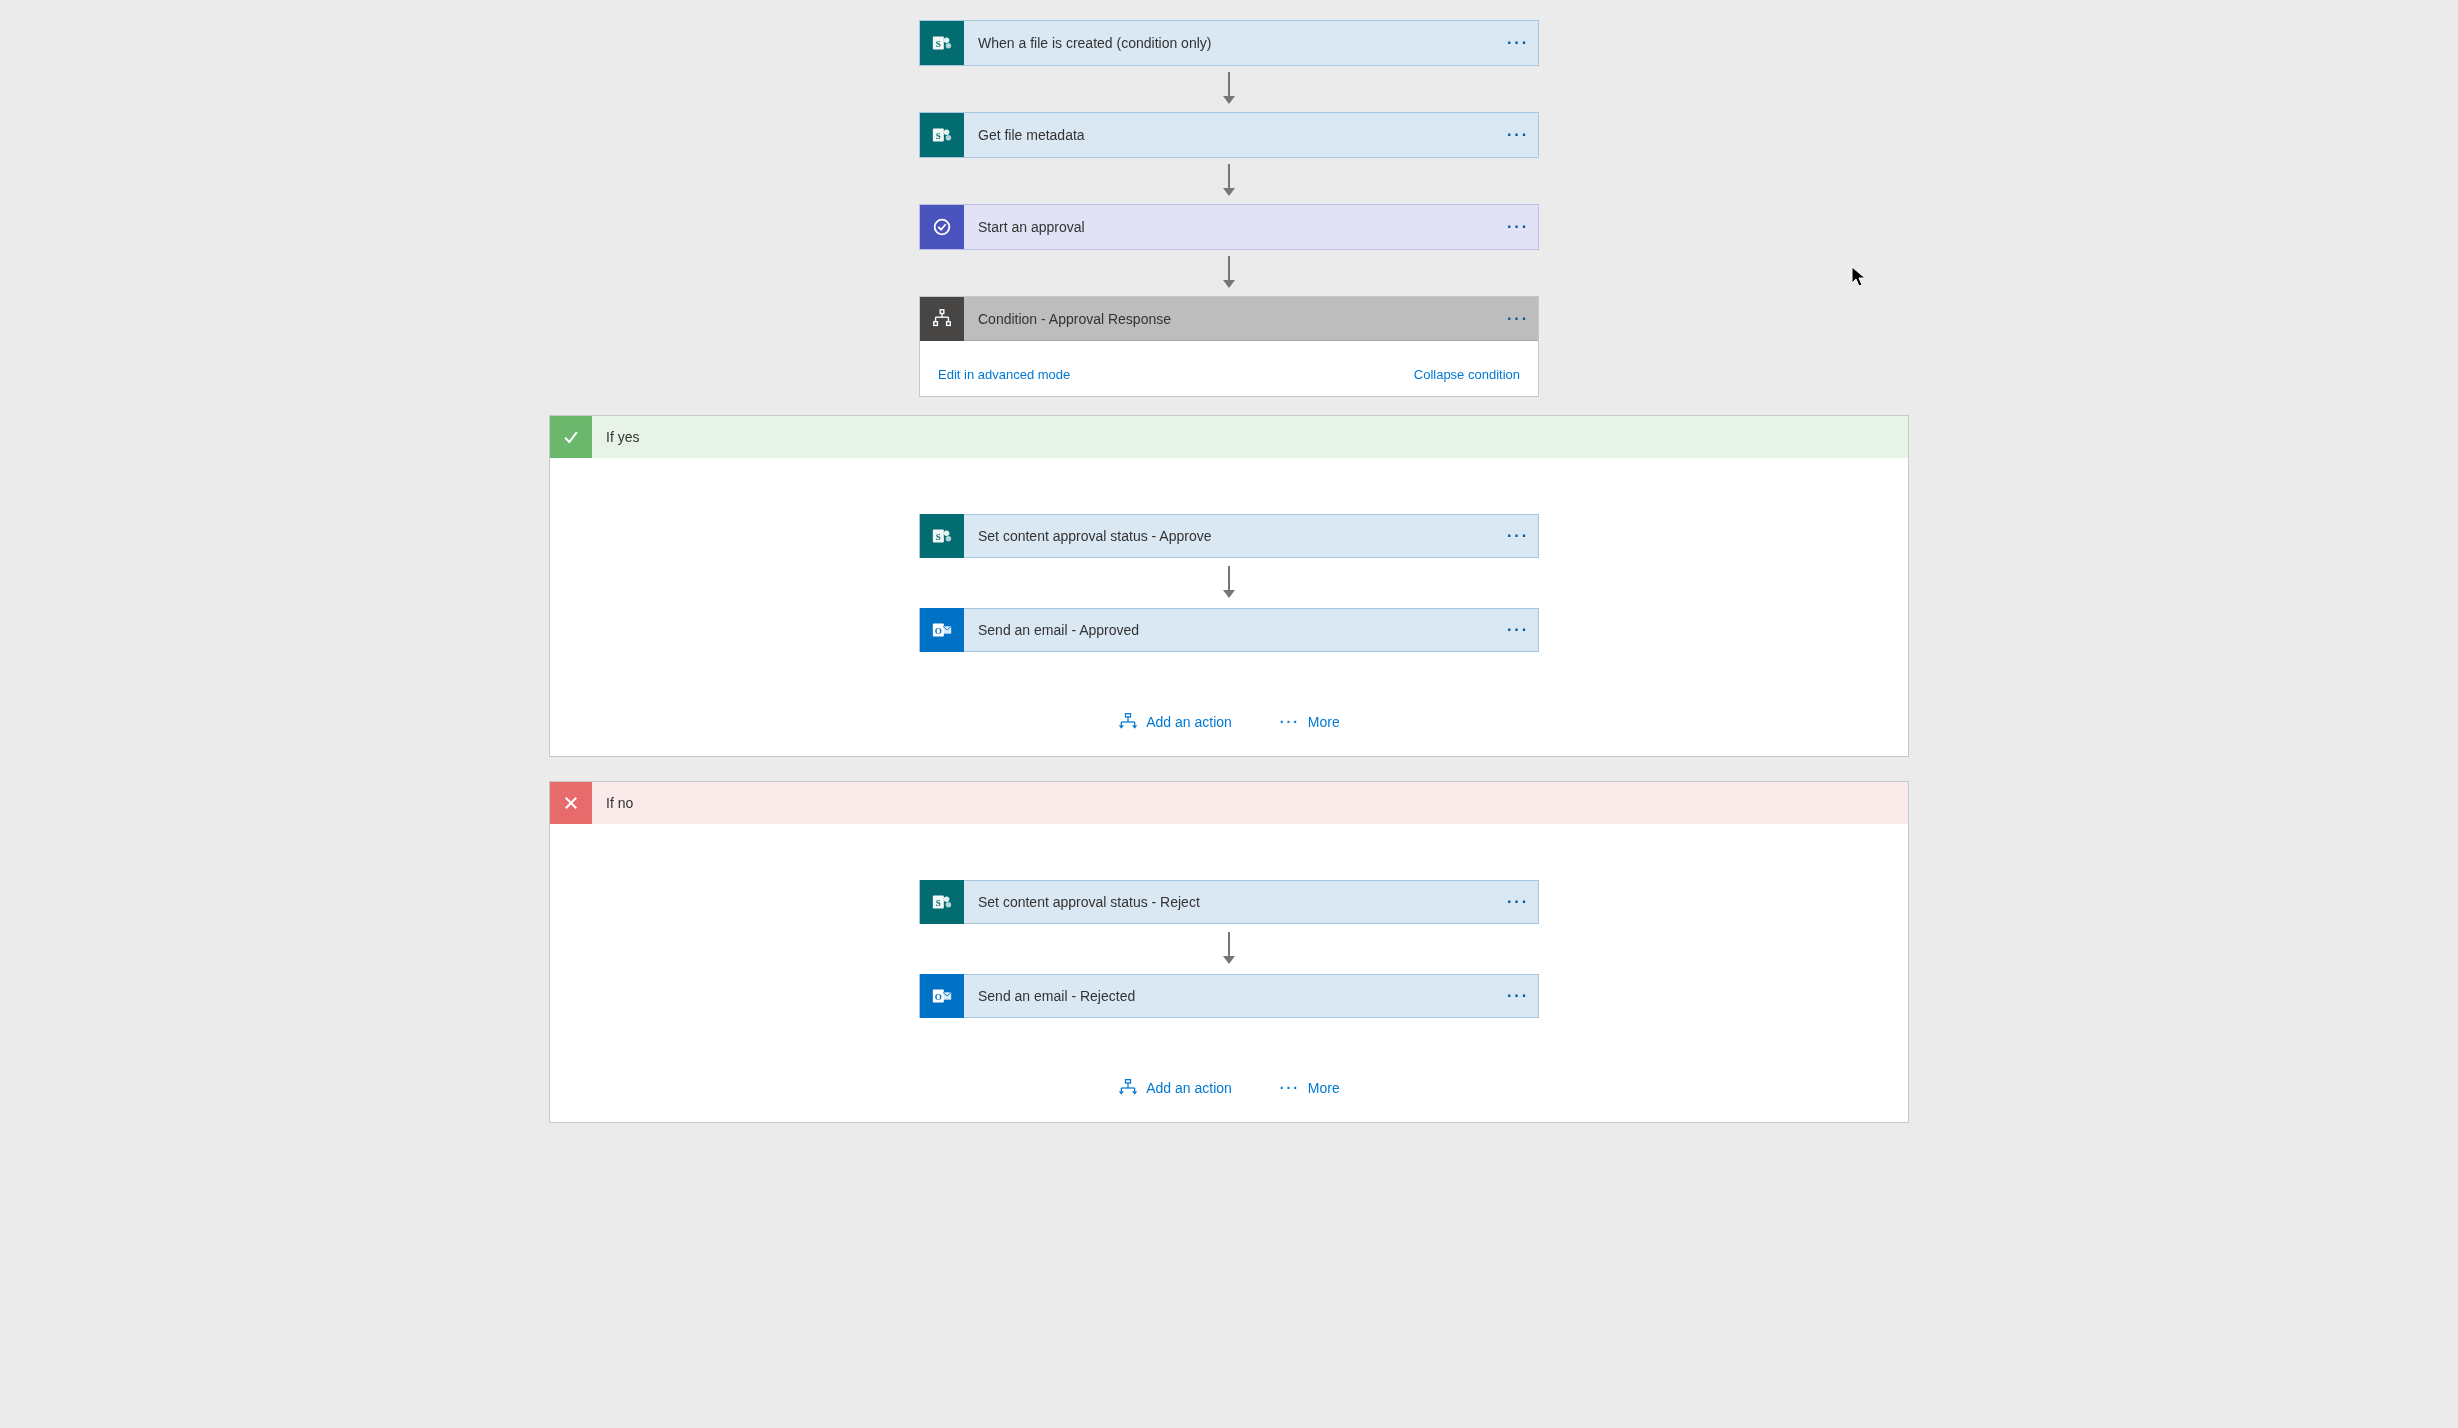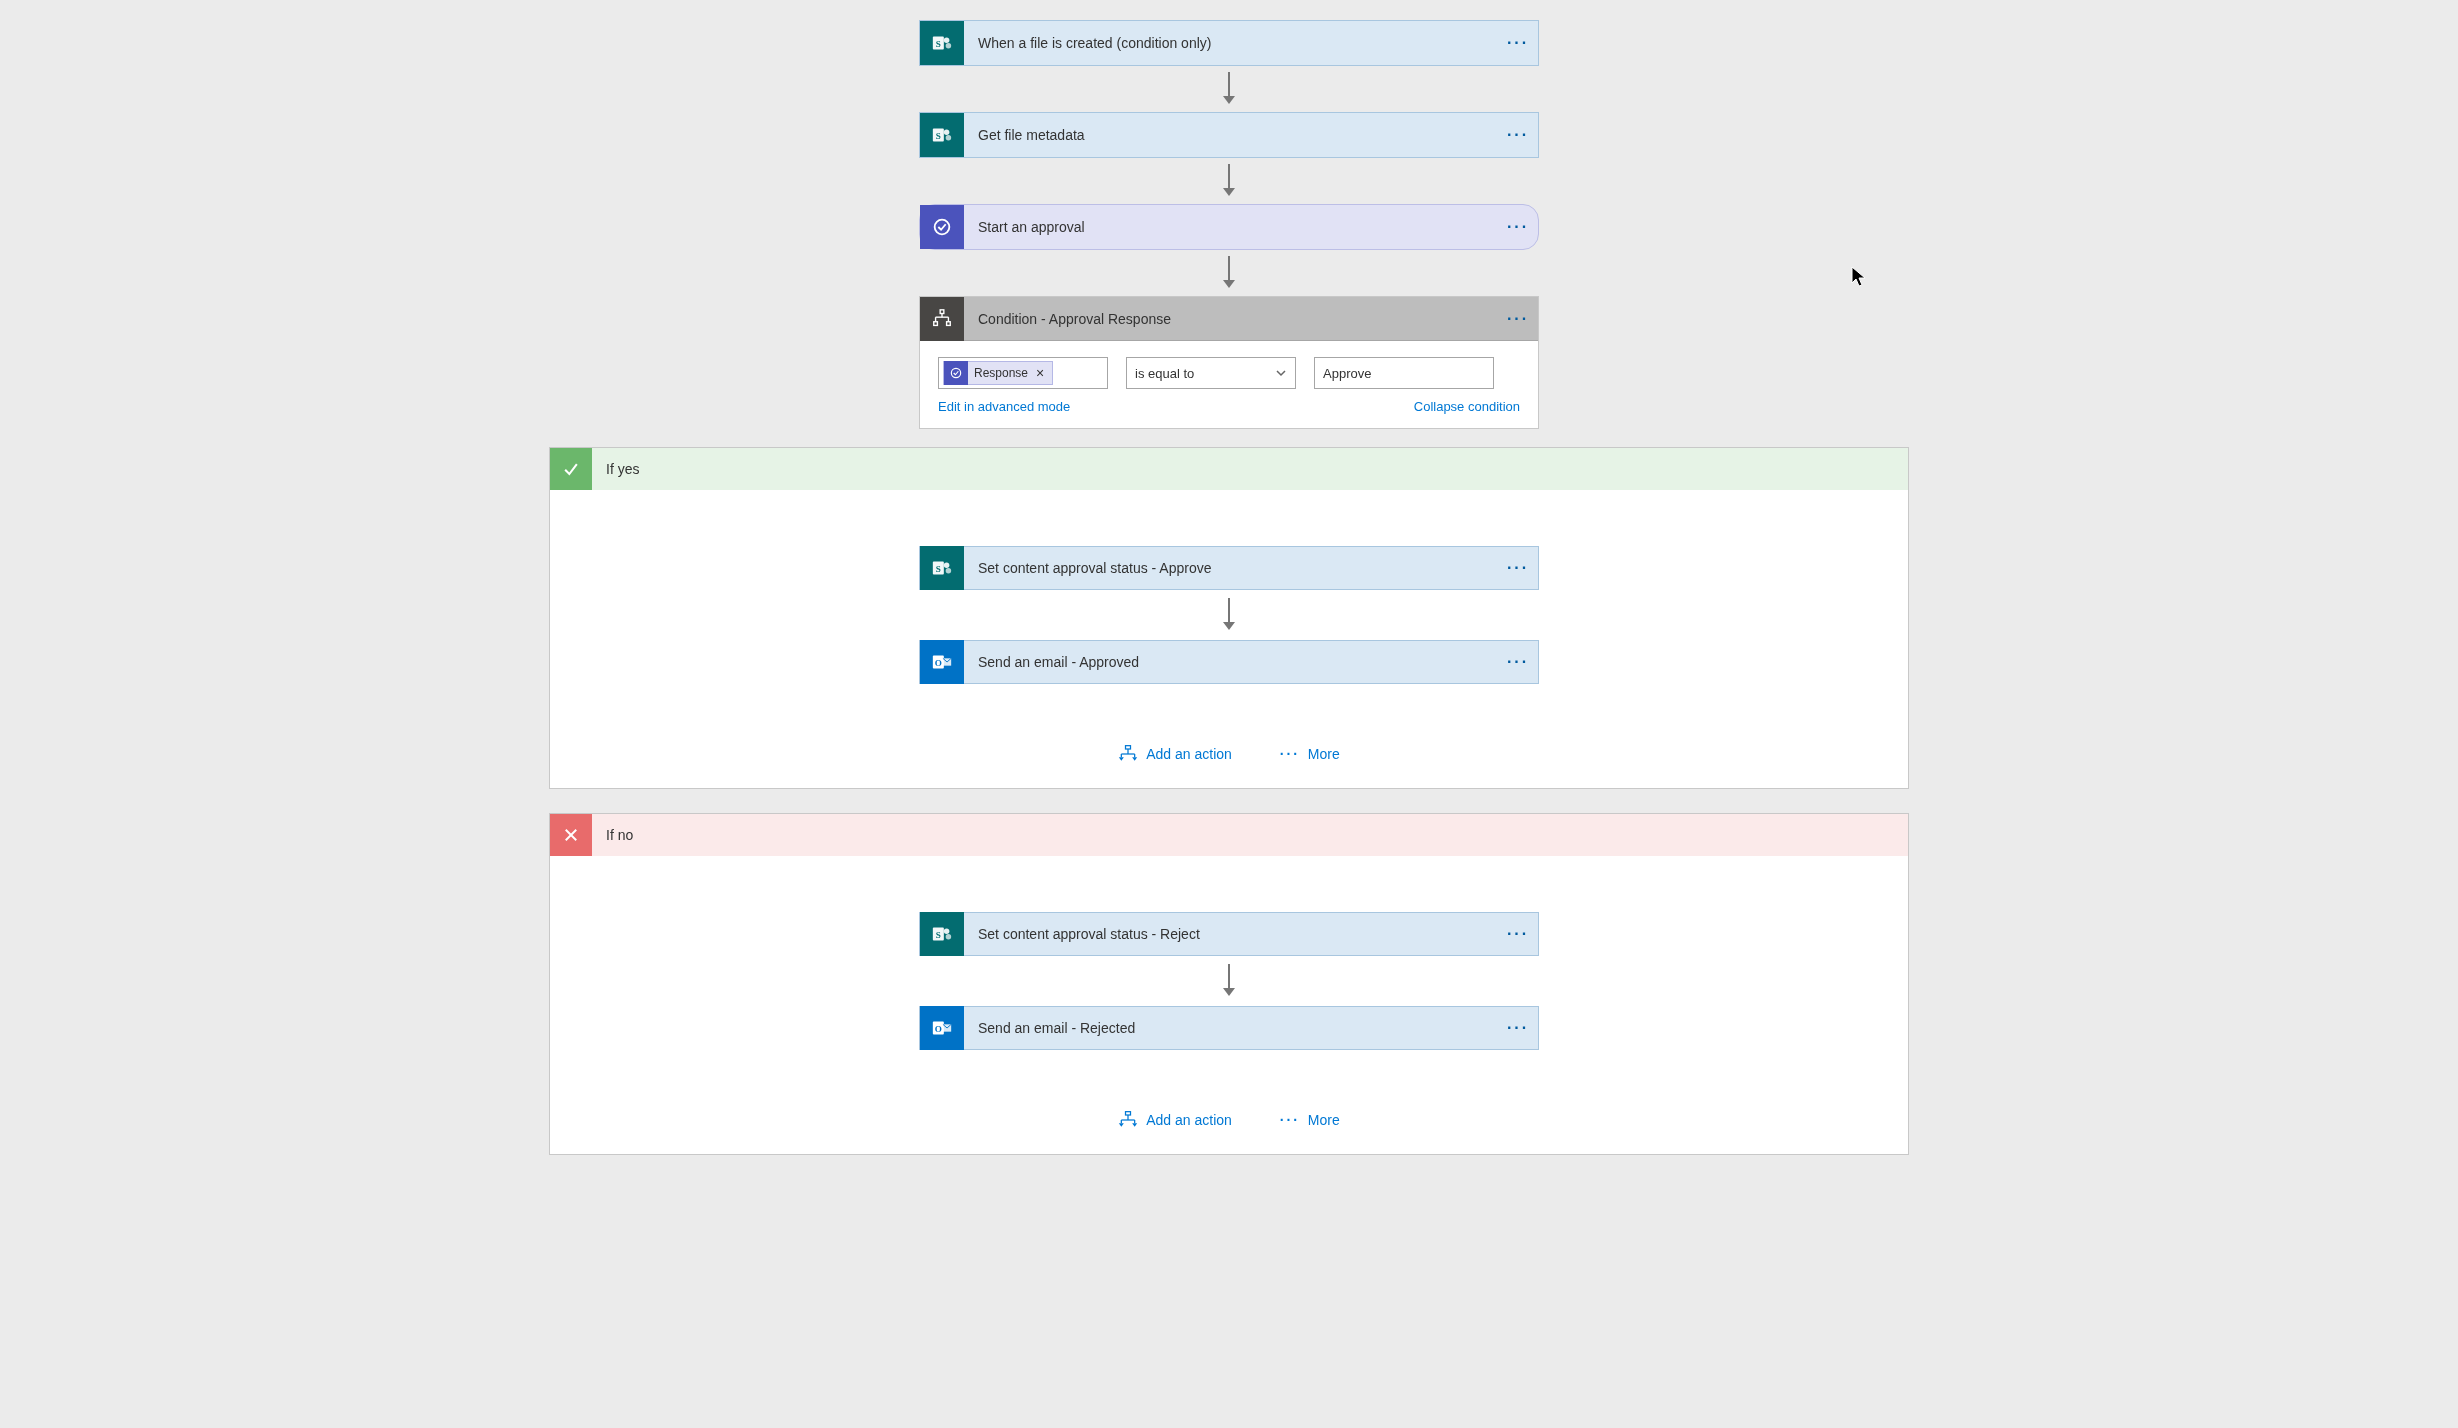--- a/index.html
+++ b/index.html
@@ -48,21 +48,21 @@
   .ellipsis {
     width: 40px;
     text-align: center;
     color: #005a9e;
     letter-spacing: 2px;
     font-weight: bold;
     font-size: 16px;
     cursor: pointer;
   }
   .hdr-sharepoint { background: #dae8f4; border-color:#a8c6df;}
-  .hdr-approval   { background: #e1e2f5; border-color:#bcbee6;border-radius:16px;}
+  .hdr-approval   { background: #e1e2f5; border-color:#bcbee6;}
   .hdr-condition  { background: #bdbdbd; border-color:#a6a6a6;}
 
   .arrow {
     display: flex;
     justify-content: center;
     margin: 6px 0;
   }
   .arrow svg { display:block; }
 
   .condition-block {
@@ -246,43 +246,20 @@
             <line x1="5" y1="10" x2="5" y2="15" stroke="#fff" stroke-width="1.5"></line>
             <line x1="19" y1="10" x2="19" y2="15" stroke="#fff" stroke-width="1.5"></line>
             <rect x="3" y="15" width="4" height="4" fill="none" stroke="#fff" stroke-width="1.5"></rect>
             <rect x="17" y="15" width="4" height="4" fill="none" stroke="#fff" stroke-width="1.5"></rect>
           </svg>
       </div>
       <div class="title">Condition - Approval Response</div>
       <div class="ellipsis">···</div>
     </div>
     <div class="condition-body">
-      <div class="cond-row">
-        <div class="field response-field">
-          <span class="chip">
-            <span class="chip-icon">
-              <svg width="14" height="14" viewBox="0 0 24 24">
-                  <circle cx="12" cy="12" r="8" fill="none" stroke="#fff" stroke-width="2"></circle>
-                  <path d="M8 12 l3 3 l5-6" fill="none" stroke="#fff" stroke-width="2"></path>
-                </svg>
-            </span>
-            <span>Response</span>
-            <span class="chip-x">×</span>
-          </span>
-        </div>
-        <div class="field select">
-          <span>is equal to</span>
-          <svg width="12" height="12" viewBox="0 0 12 12">
-              <path d="M2 4 l4 4 l4-4" fill="none" stroke="#666" stroke-width="1.5"></path>
-            </svg>
-        </div>
-        <div class="field value-input">
-          <span>Approve</span>
-        </div>
-      </div>
       <div class="cond-links">
         <a>Edit in advanced mode</a>
         <a>Collapse condition</a>
       </div>
     </div>
   </div>
 
   <div class="branches">
 
     <div class="branch">

